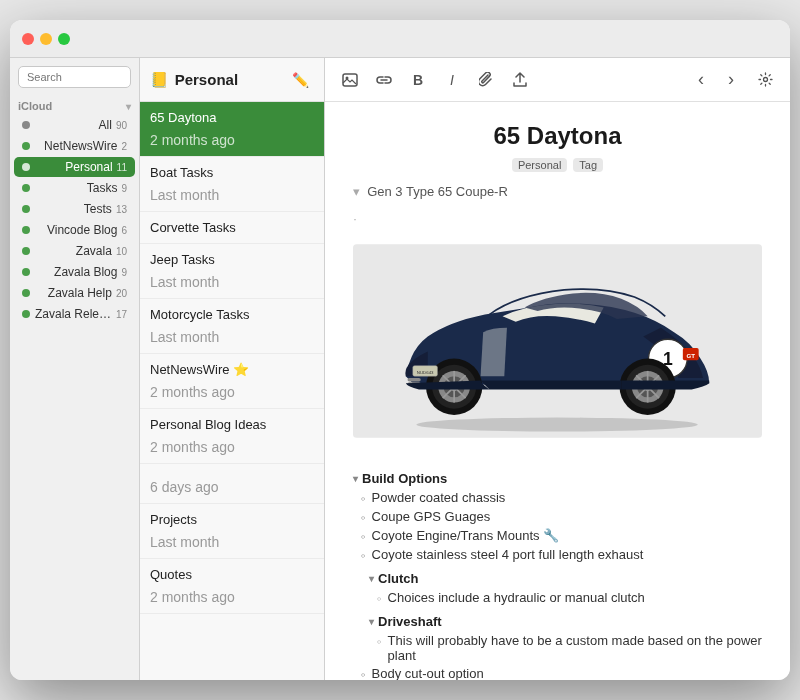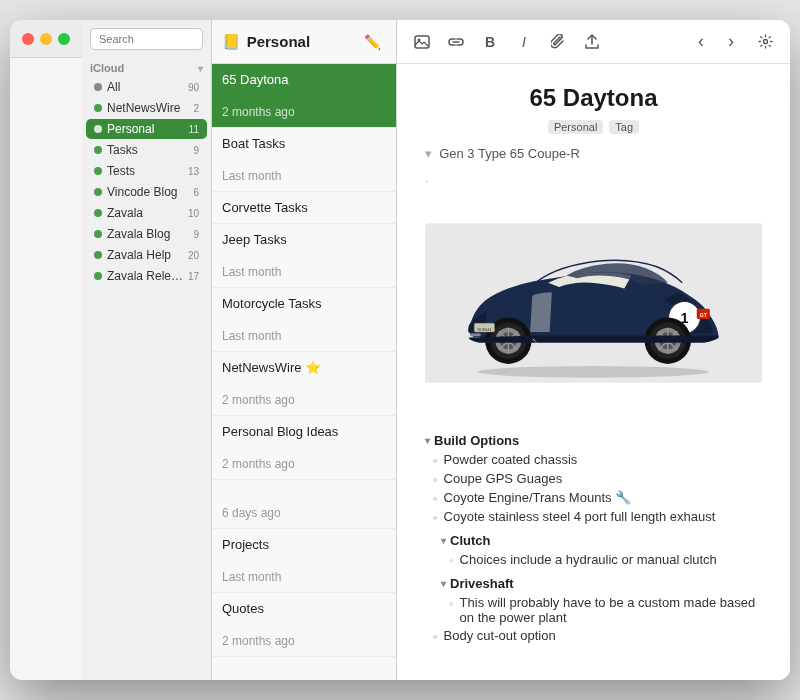--- a/index.html
+++ b/index.html
@@ -13,21 +13,21 @@
       align-items: center;
       justify-content: center;
     }
     .window {
       width: 780px;
       height: 660px;
       background: #f5f5f5;
       border-radius: 12px;
       box-shadow: 0 20px 60px rgba(0,0,0,0.4);
       display: flex;
-      flex-direction: row;
+      flex-direction: column;
       overflow: hidden;
     }
     
     .titlebar {
       height: 38px;
       background: #ececec;
       border-bottom: 1px solid #d0d0d0;
       display: flex;
       align-items: center;
       padding: 0 12px;
@@ -103,20 +103,21 @@
       height: 8px;
       border-radius: 50%;
       margin-right: 5px;
       flex-shrink: 0;
     }
     .sidebar-item .item-label {
       flex: 1;
       white-space: nowrap;
       overflow: hidden;
       text-overflow: ellipsis;
+      text-align: right;
     }
     .sidebar-item .badge {
       font-size: 10px;
       color: #888;
       margin-left: 4px;
     }
     .sidebar-item.active .badge { color: rgba(255,255,255,0.8); }
     
     .note-list {
       width: 185px;
@@ -156,23 +157,23 @@
     .note-item.active {
       background: #3a8c3a;
     }
     .note-item .note-name {
       font-size: 13px;
       font-weight: 500;
       color: #222;
     }
     .note-item.active .note-name { color: #fff; }
     .note-item .note-meta {
-      font-size: 12px;
+      font-size: 14px;
       color: #999;
-      margin-top: 18px;
+      margin-top: 7px;
     }
     .note-item.active .note-meta { color: rgba(255,255,255,0.75); }
     
     .editor {
       flex: 1;
       background: #fff;
       display: flex;
       flex-direction: column;
       overflow: hidden;
     }

